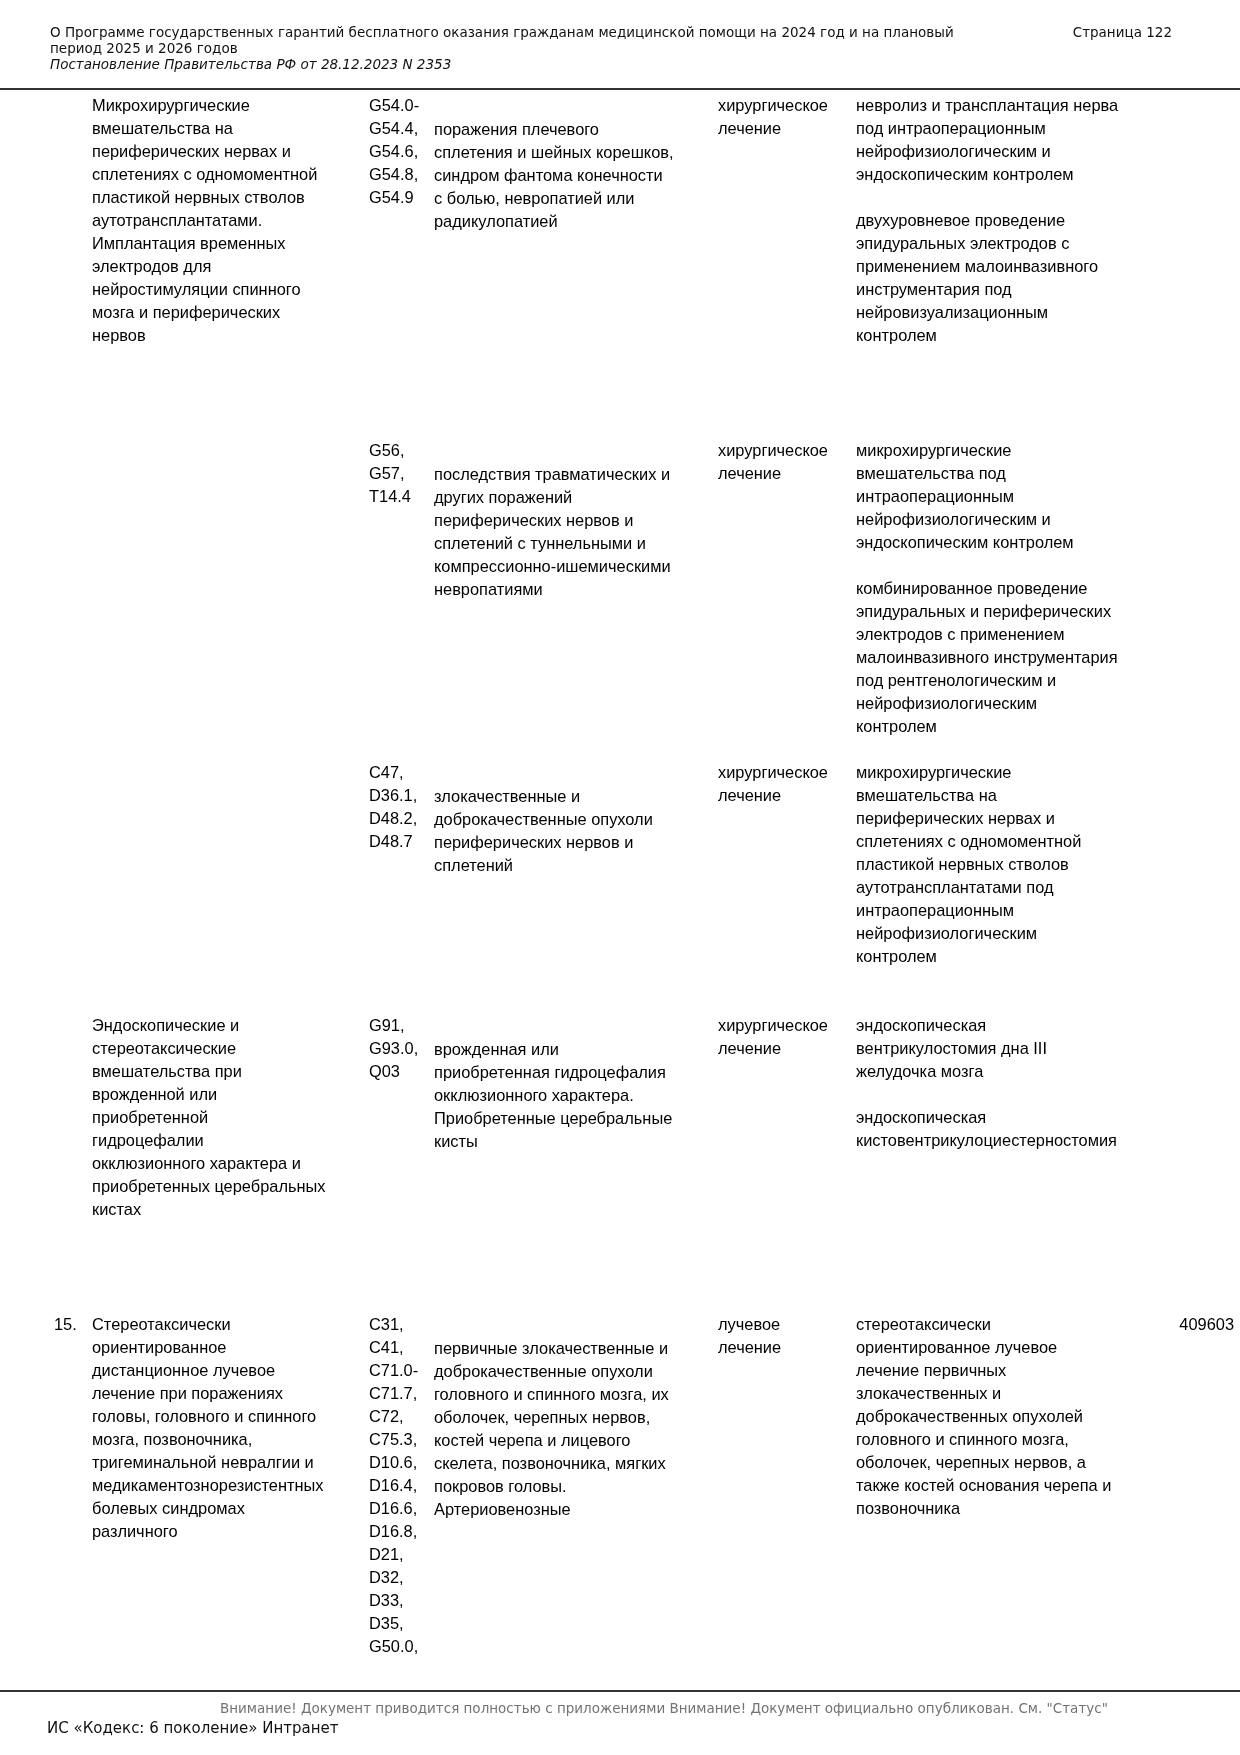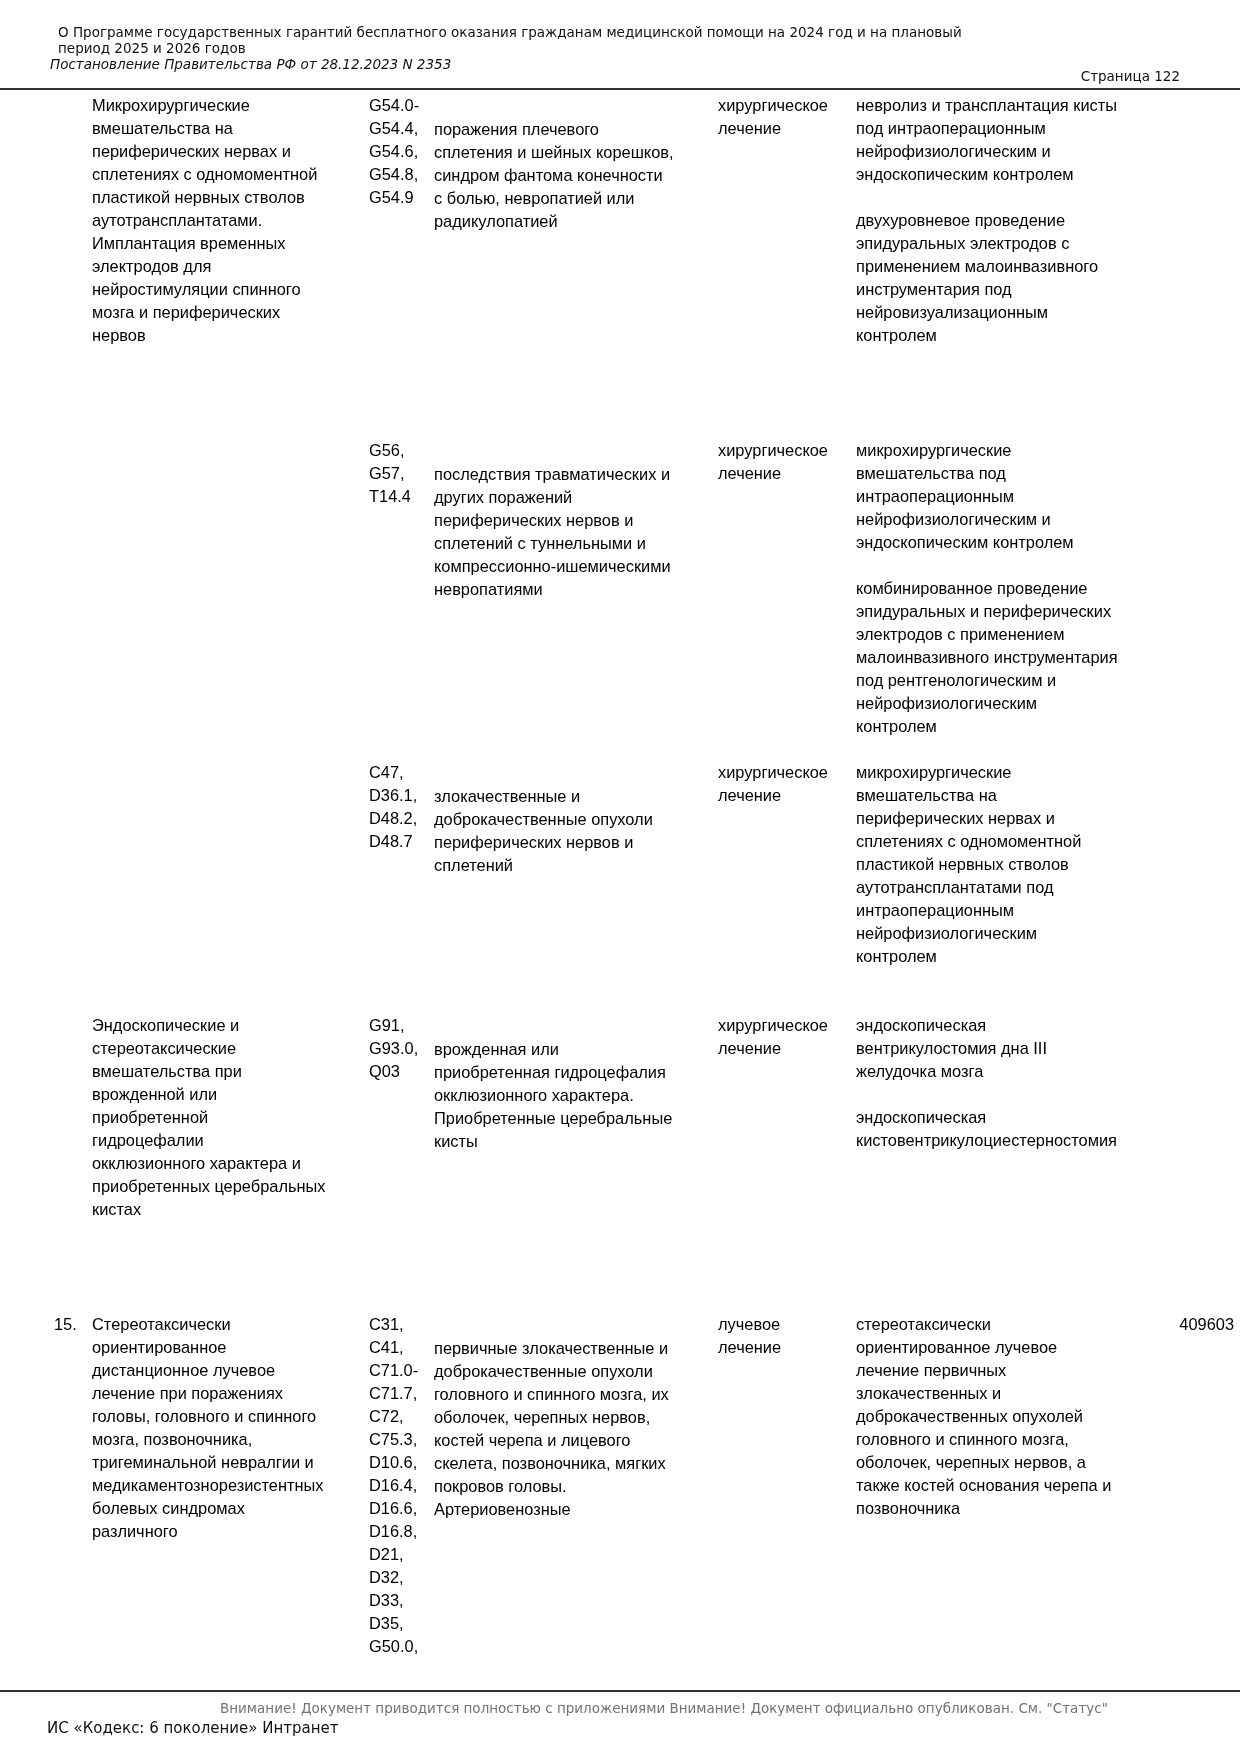--- a/index.html
+++ b/index.html
@@ -1,20 +1,20 @@
 <!DOCTYPE html>
 <html><head>
 <meta charset="utf-8">
 <style>
   html, body { margin: 0; padding: 0; background: #ffffff; }
   body { width: 1240px; height: 1755px; position: relative; overflow: hidden; color: #000; }
   .hdr { position: absolute; left: 50px; top: 24px; width: 1130px; font-family: "DejaVu Sans", sans-serif; font-size: 13.5px; line-height: 16px; color: #111; }
-  .hdr-title { width: 990px; margin-left: 8px; }
+  .hdr-title { width: 990px; }
   .hdr-sub { font-style: italic; }
-  .hdr-page { position: absolute; right: 0; top: 0; margin-top: 44px; }
+  .hdr-page { position: absolute; right: 8px; top: 0; }
   .rule-top { position: absolute; left: 0; right: 0; top: 88px; height: 0; border-top: 2px solid #333; }
   .rule-bot { position: absolute; left: 0; right: 0; top: 1690px; height: 0; border-top: 2px solid #333; }
   .ftr1 { position: absolute; left: 220px; top: 1700px; font-family: "DejaVu Sans", sans-serif; font-size: 13.5px; color: #737373; }
   .ftr2 { position: absolute; left: 47px; top: 1719px; font-family: "DejaVu Sans", sans-serif; font-size: 15px; color: #111; }
 
   .tbl { position: absolute; left: 0; top: 94px; width: 1240px; font-family: "Liberation Sans", sans-serif; font-size: 16.4px; line-height: 23px; }
   .row { position: absolute; left: 0; width: 1240px; }
   .c { position: absolute; top: 0; }
   .c-num { left: 54px; width: 30px; }
   .c-name { left: 92px; width: 272px; }
@@ -69,21 +69,21 @@
         <span class="line">синдром фантома конечности</span>
         <span class="line">с болью, невропатией или</span>
         <span class="line">радикулопатией</span>
       </div>
       <div class="c c-kind">
         <span class="line">хирургическое</span>
         <span class="line">лечение</span>
       </div>
       <div class="c c-meth">
         <div class="meth-block">
-          <span class="line">невролиз и трансплантация кисты</span>
+          <span class="line">невролиз и трансплантация нерва</span>
           <span class="line">под интраоперационным</span>
           <span class="line">нейрофизиологическим и</span>
           <span class="line">эндоскопическим контролем</span>
         </div>
         <div class="meth-block">
           <span class="line">двухуровневое проведение</span>
           <span class="line">эпидуральных электродов с</span>
           <span class="line">применением малоинвазивного</span>
           <span class="line">инструментария под</span>
           <span class="line">нейровизуализационным</span>

